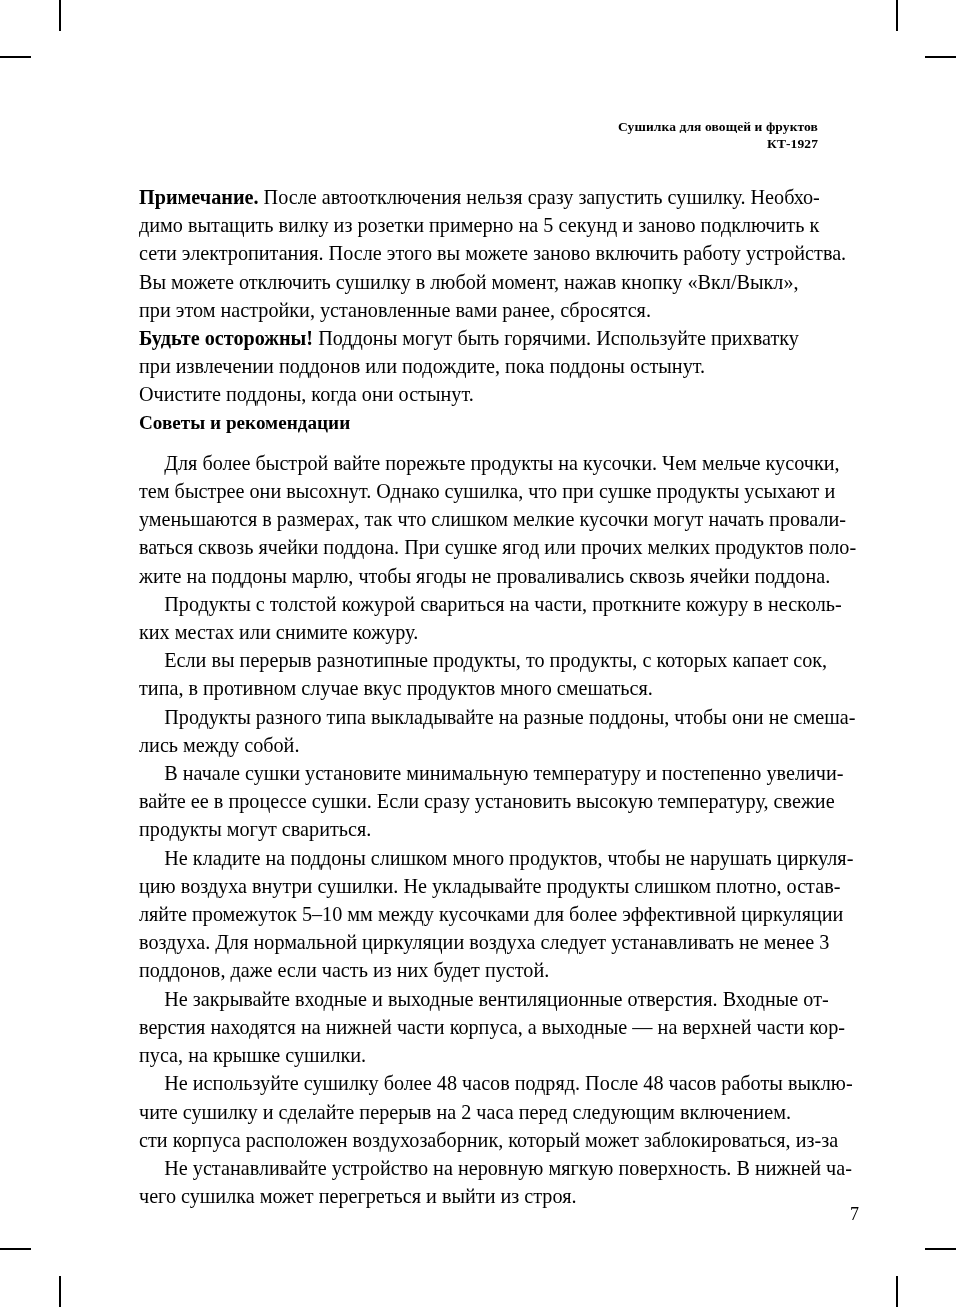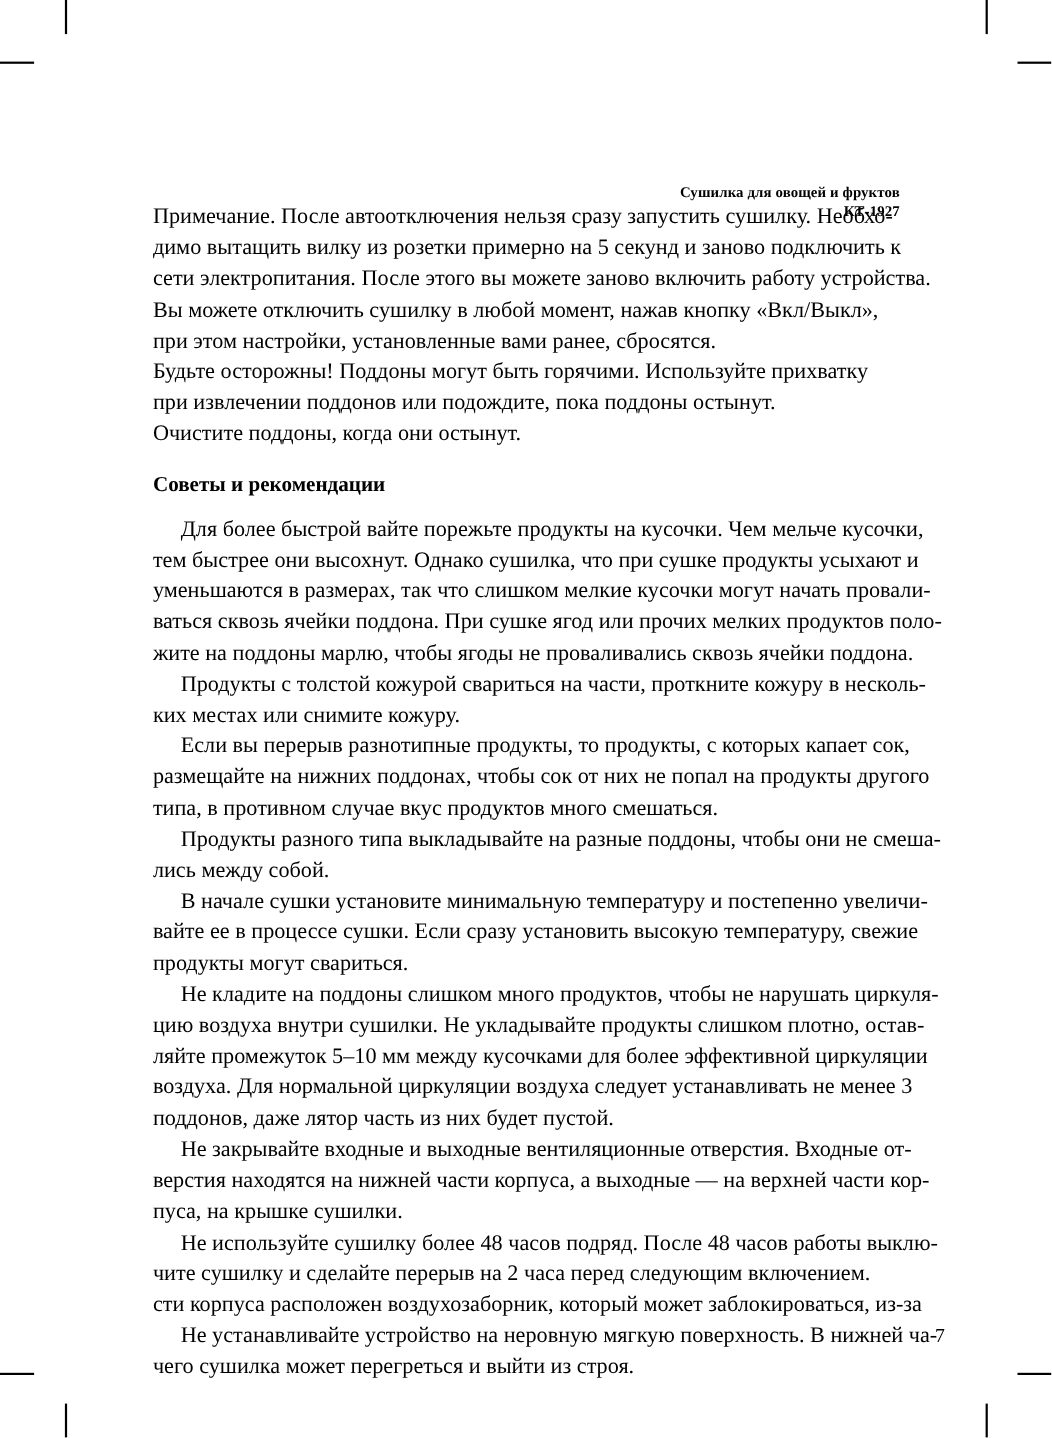--- a/index.html
+++ b/index.html
@@ -40,49 +40,47 @@
   .running-head {
     position: absolute;
     right: 138px;
     top: 118px;
     width: 420px;
     text-align: right;
     font-weight: bold;
     font-size: 13.5px;
     line-height: 17px;
     letter-spacing: 0.1px;
-    margin-top: 48px;
   }
 
   
   .textblock {
     position: absolute;
     left: 139px;
     top: 183px;
     width: 681px;
     font-size: 20.2px;
     line-height: 28.2px;
   }
 
   .line {
     white-space: pre;
     margin: 0;
     padding: 0;
   }
 
   b, .b {
-    font-weight: normal;
+    font-weight: bold;
   }
 
   
   .heading {
     font-weight: bold;
     font-size: 19.2px;
     line-height: 28.2px;
-    margin-top: 18px;
     margin-bottom: 12px;
     white-space: pre;
   }
 
   
   .folio {
     position: absolute;
     left: 850px;
     top: 1203px;
     font-size: 18px;
@@ -135,41 +133,40 @@
       <div class="line">жите на поддоны марлю, чтобы ягоды не проваливались сквозь ячейки поддона.</div>
     </div>
 
     <div>
       <div class="line">     Продукты с толстой кожурой свариться на части, проткните кожуру в несколь-</div>
       <div class="line">ких местах или снимите кожуру.</div>
     </div>
 
     <div>
       <div class="line">     Если вы перерыв разнотипные продукты, то продукты, с которых капает сок,</div>
-      <div class="line">размещайте на нижних поддонах, чтобы сок от них не попал на продукты другого</div>
       <div class="line">типа, в противном случае вкус продуктов много смешаться.</div>
     </div>
 
     <div>
       <div class="line">     Продукты разного типа выкладывайте на разные поддоны, чтобы они не смеша-</div>
       <div class="line">лись между собой.</div>
     </div>
 
     <div>
       <div class="line">     В начале сушки установите минимальную температуру и постепенно увеличи-</div>
       <div class="line">вайте ее в процессе сушки. Если сразу установить высокую температуру, свежие</div>
       <div class="line">продукты могут свариться.</div>
     </div>
 
     <div>
       <div class="line">     Не кладите на поддоны слишком много продуктов, чтобы не нарушать циркуля-</div>
       <div class="line">цию воздуха внутри сушилки. Не укладывайте продукты слишком плотно, остав-</div>
       <div class="line">ляйте промежуток 5–10 мм между кусочками для более эффективной циркуляции</div>
       <div class="line">воздуха. Для нормальной циркуляции воздуха следует устанавливать не менее 3</div>
-      <div class="line">поддонов, даже лятор часть из них будет пустой.</div>
+      <div class="line">поддонов, даже если часть из них будет пустой.</div>
     </div>
 
     <div>
       <div class="line">     Не закрывайте входные и выходные вентиляционные отверстия. Входные от-</div>
       <div class="line">верстия находятся на нижней части корпуса, а выходные — на верхней части кор-</div>
       <div class="line">пуса, на крышке сушилки.</div>
     </div>
 
     <div>
       <div class="line">     Не используйте сушилку более 48 часов подряд. После 48 часов работы выклю-</div>

